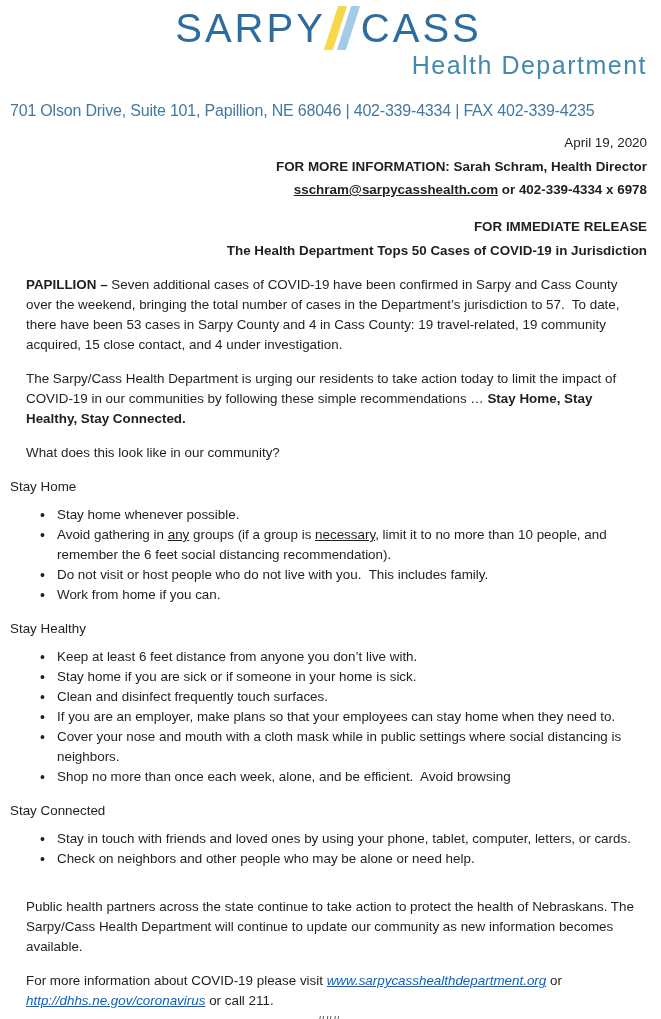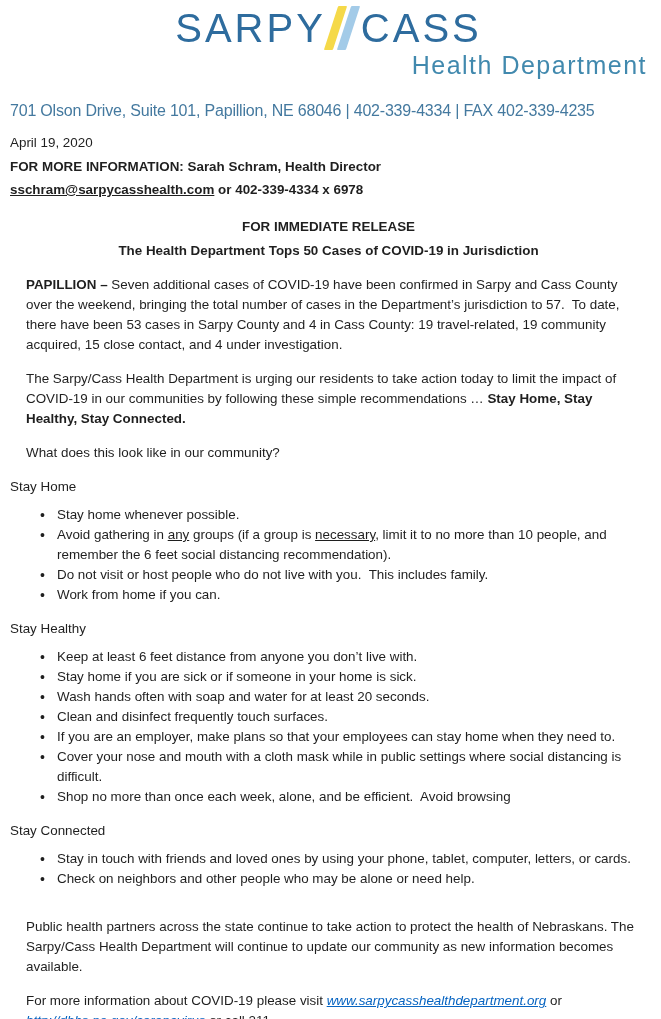--- a/index.html
+++ b/index.html
@@ -41,25 +41,25 @@
   }
   
   .contact-bar{
     margin-top:21px;
     font-size:16px; line-height:22px; letter-spacing:-0.2px;
     color:var(--contact-text);
     white-space:nowrap;
   }
   
   .meta{ margin-top:11px; }
-  .meta p{ margin:0 0 3.5px 0; white-space:pre-wrap; }
+  .meta p{ margin:0 0 3.5px 0; white-space:pre-wrap;text-align:right; }
   .bold{ font-weight:700; }
   .email-link{ color:var(--body-text); text-decoration:underline; font-weight:700; }
   
-  .release-header p{ margin:0; text-align:center; font-weight:700; white-space:pre-wrap; }
+  .release-header p{ margin:0; text-align:right; font-weight:700; white-space:pre-wrap; }
   .release-label{ margin-top:17px !important; }
   .headline{ margin-top:4px !important; }
   
   .para{ margin:14px 0 0 16px; white-space:pre-wrap; }
   .section-title{ margin:14px 0 0 0; white-space:pre-wrap; }
   ul{ margin:8px; padding:0; list-style:none; }
   li{ position:relative; padding-left:39px; white-space:pre-wrap; }
   li::before{ content:"\2022"; position:absolute; left:22px; top:0; font-size:1.05em; }
   u{ text-decoration:underline; }
   a.doc-link{ color:var(--link-blue); text-decoration:underline;font-style:italic; }
@@ -107,24 +107,23 @@
     <li>Stay home whenever possible.</li>
     <li><span>Avoid gathering in </span><u>any</u><span> groups (if a group is </span><u>necessary</u><span>, limit it to no more than 10 people, and remember the 6 feet social distancing recommendation).</span></li>
     <li>Do not visit or host people who do not live with you.  This includes family.</li>
     <li>Work from home if you can.</li>
   </ul>
 
   <p class="section-title">Stay Healthy</p>
   <ul>
     <li>Keep at least 6 feet distance from anyone you don’t live with.</li>
     <li>Stay home if you are sick or if someone in your home is sick.</li>
-    <li>Wash hands often with soap and water for at least 20 seconds.</li>
     <li>Clean and disinfect frequently touch surfaces.</li>
     <li>If you are an employer, make plans so that your employees can stay home when they need to.</li>
-    <li>Cover your nose and mouth with a cloth mask while in public settings where social distancing is difficult.</li>
+    <li>Cover your nose and mouth with a cloth mask while in public settings where social distancing is neighbors.</li>
     <li>Shop no more than once each week, alone, and be efficient.  Avoid browsing</li>
   </ul>
 
   <p class="section-title">Stay Connected</p>
   <ul>
     <li>Stay in touch with friends and loved ones by using your phone, tablet, computer, letters, or cards.</li>
     <li>Check on neighbors and other people who may be alone or need help.</li>
   </ul>
 
   <p class="para closing">Public health partners across the state continue to take action to protect the health of Nebraskans. The Sarpy/Cass Health Department will continue to update our community as new information becomes available.</p>

